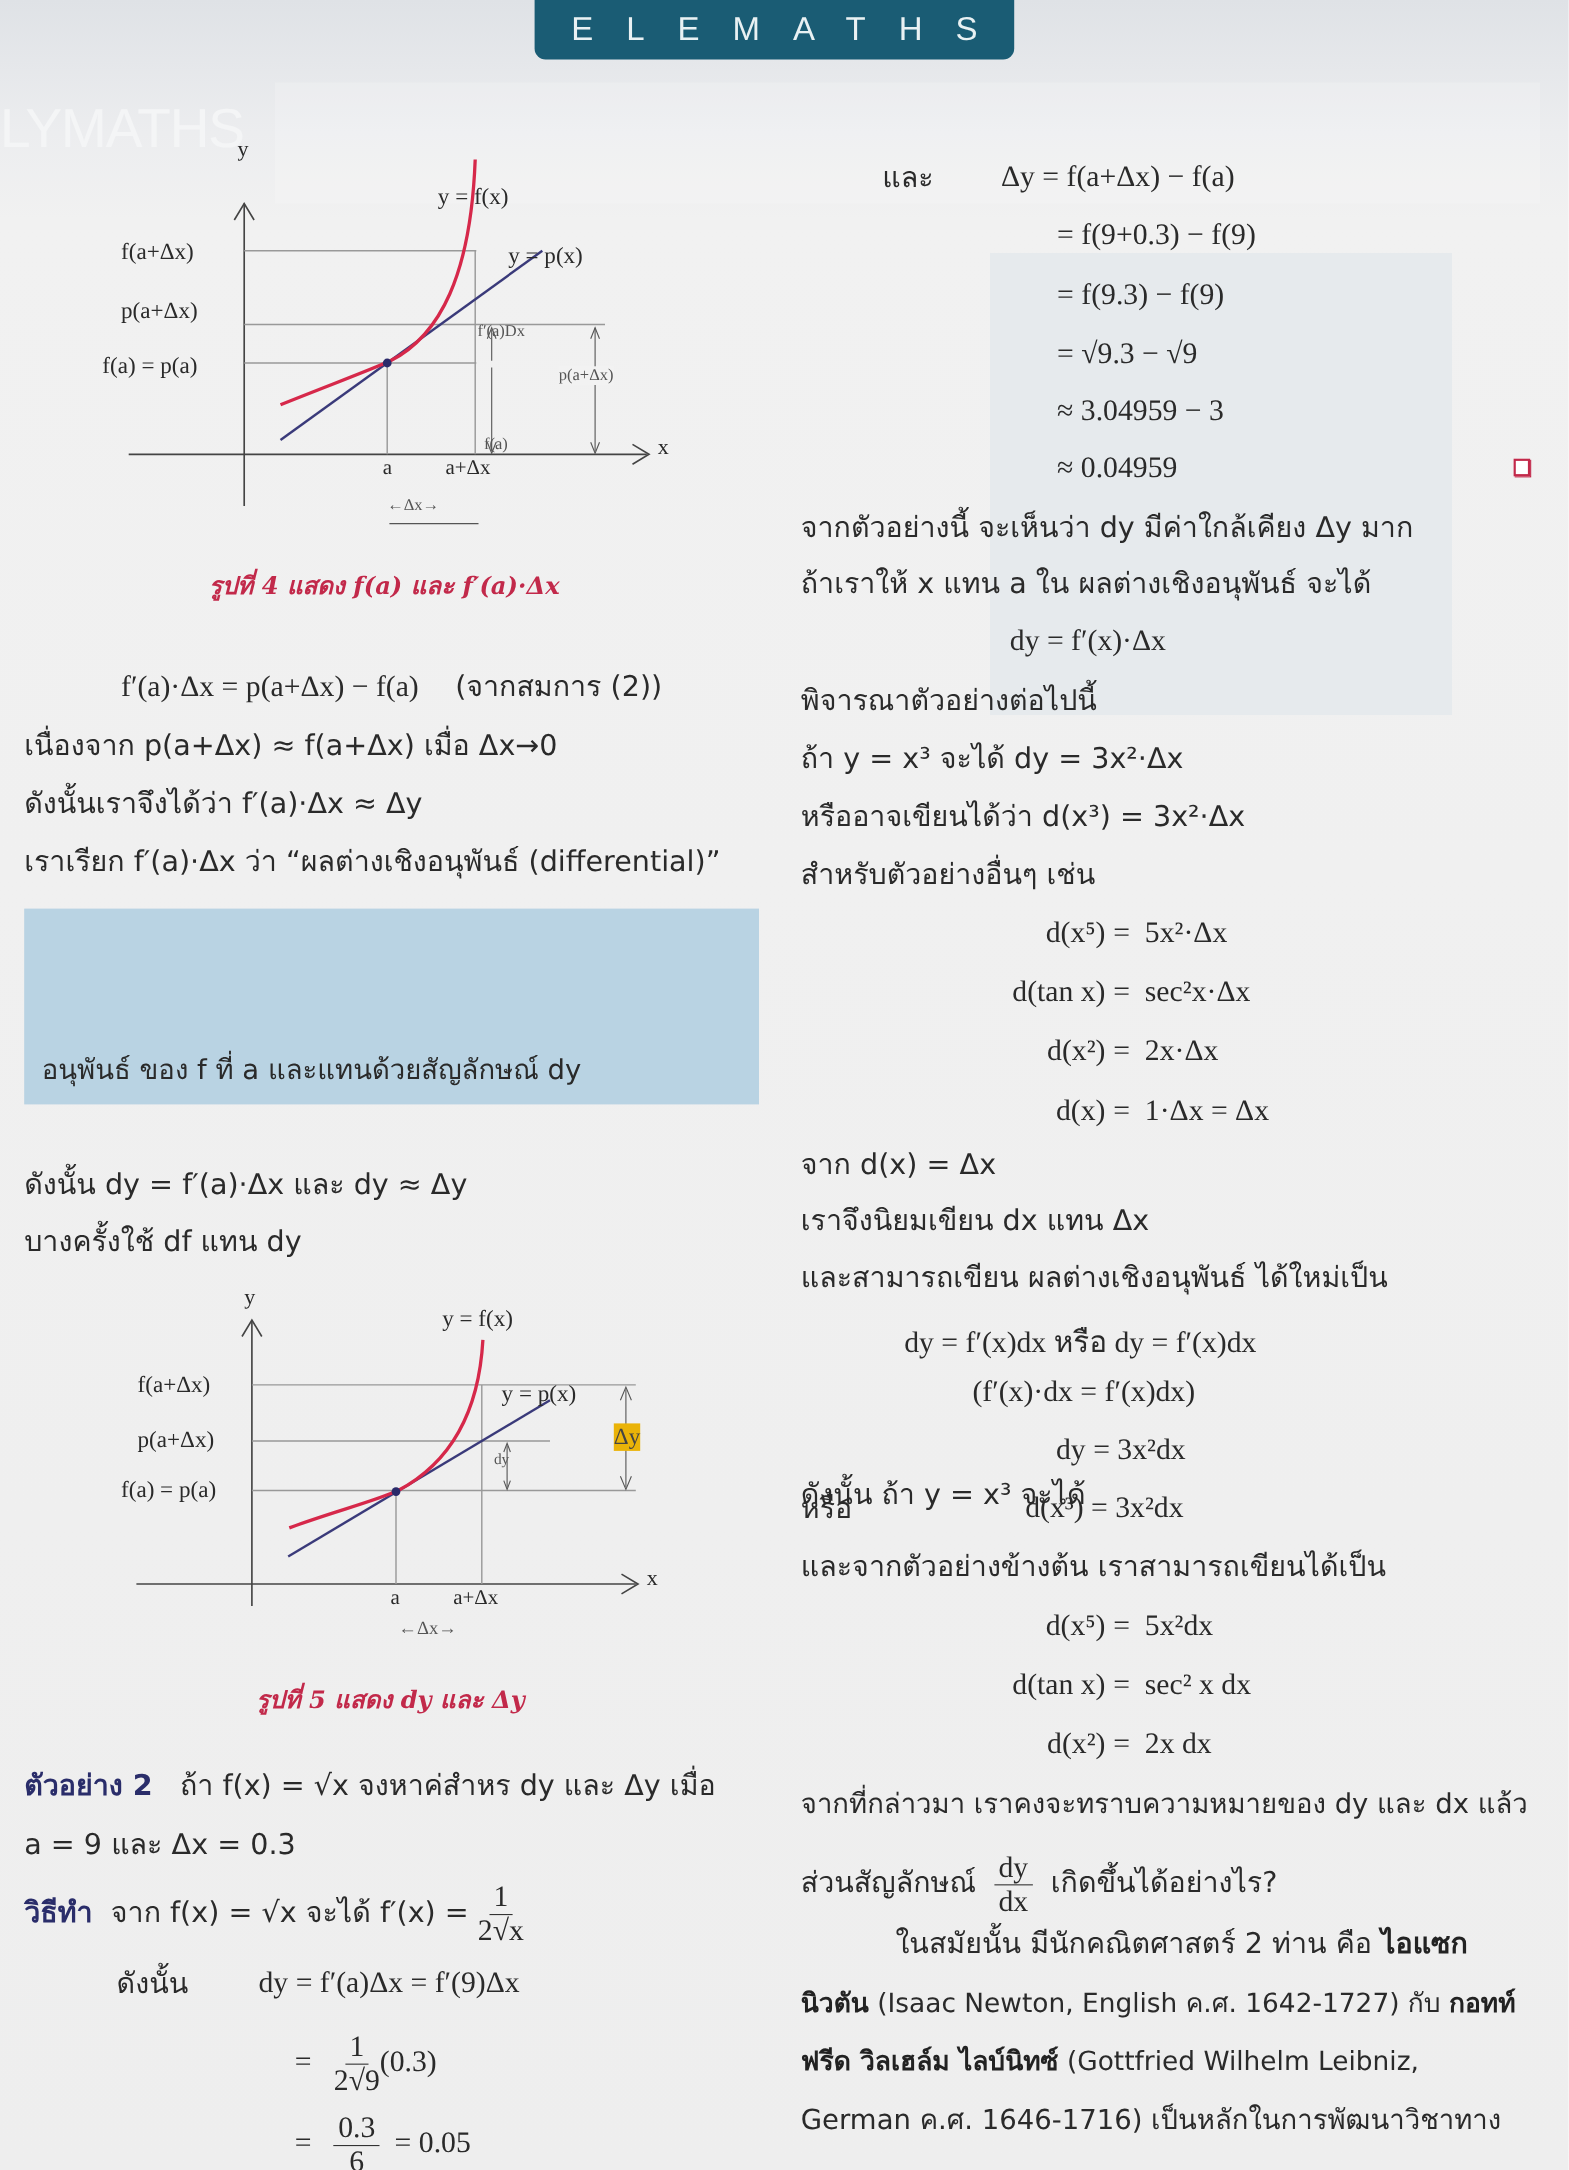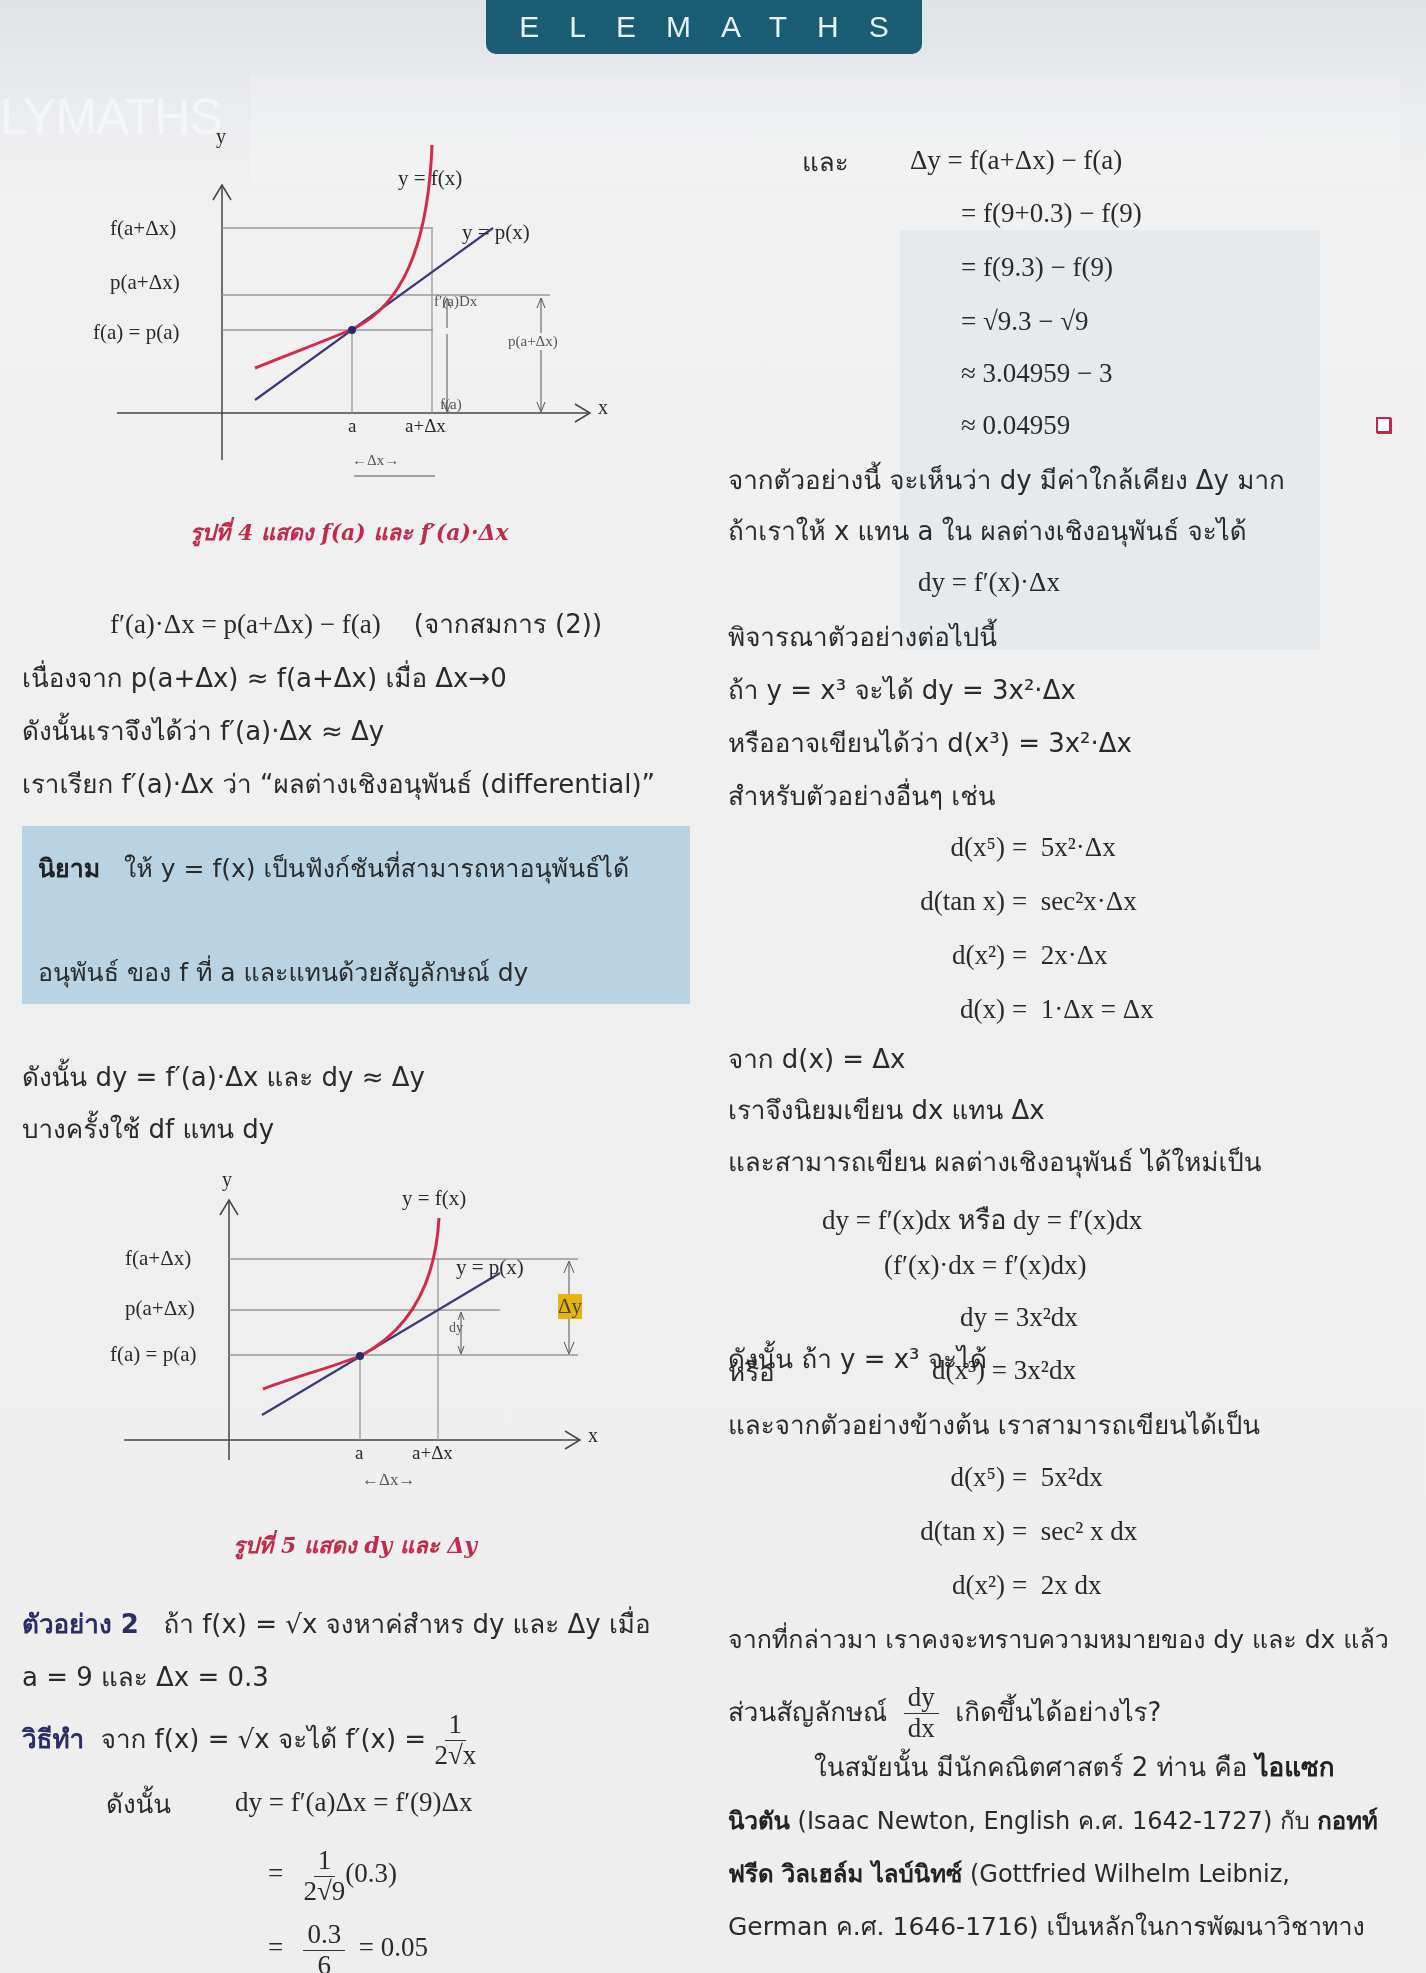--- a/index.html
+++ b/index.html
@@ -97,23 +97,20 @@
 </div>
 
 <div class="abs thai txt" style="left:110px;top:607px;">
   <span class="m">f′(a)·Δx  =  p(a+Δx) − f(a)</span>&nbsp;&nbsp;&nbsp;&nbsp;<span>(จากสมการ (2))</span>
 </div>
 <div class="abs thai txt" style="left:22px;top:661px;">เนื่องจาก p(a+Δx) ≈ f(a+Δx) เมื่อ Δx→0</div>
 <div class="abs thai txt" style="left:22px;top:714px;">ดังนั้นเราจึงได้ว่า f′(a)·Δx ≈ Δy</div>
 <div class="abs thai txt" style="left:22px;top:767px;">เราเรียก f′(a)·Δx ว่า “ผลต่างเชิงอนุพันธ์ (differential)”</div>
 
 <div class="abs defbox">
-  <div class="line thai" style="top:22px;">
-    <span class="bold-dark">นิยาม</span>&nbsp;&nbsp;&nbsp;<span>ให้ y = f(x) เป็นฟังก์ชันที่สามารถหาอนุพันธ์ได้</span>
-  </div>
   <div class="line thai" style="top:126px;">อนุพันธ์ ของ f ที่ a และแทนด้วยสัญลักษณ์ dy</div>
 </div>
 
 <div class="abs thai txt" style="left:22px;top:1060px;">ดังนั้น dy = f′(a)·Δx และ dy ≈ Δy</div>
 <div class="abs thai txt" style="left:22px;top:1112px;">บางครั้งใช้ df แทน dy</div>
 
 <div class="abs" style="left:0;top:1160px;width:700px;height:400px;">
   <svg width="700" height="400" style="position:absolute;left:0;top:0;">
     <g stroke="#444" stroke-width="1.5" fill="none">
       <line x1="229" y1="300" x2="229" y2="40"></line>

